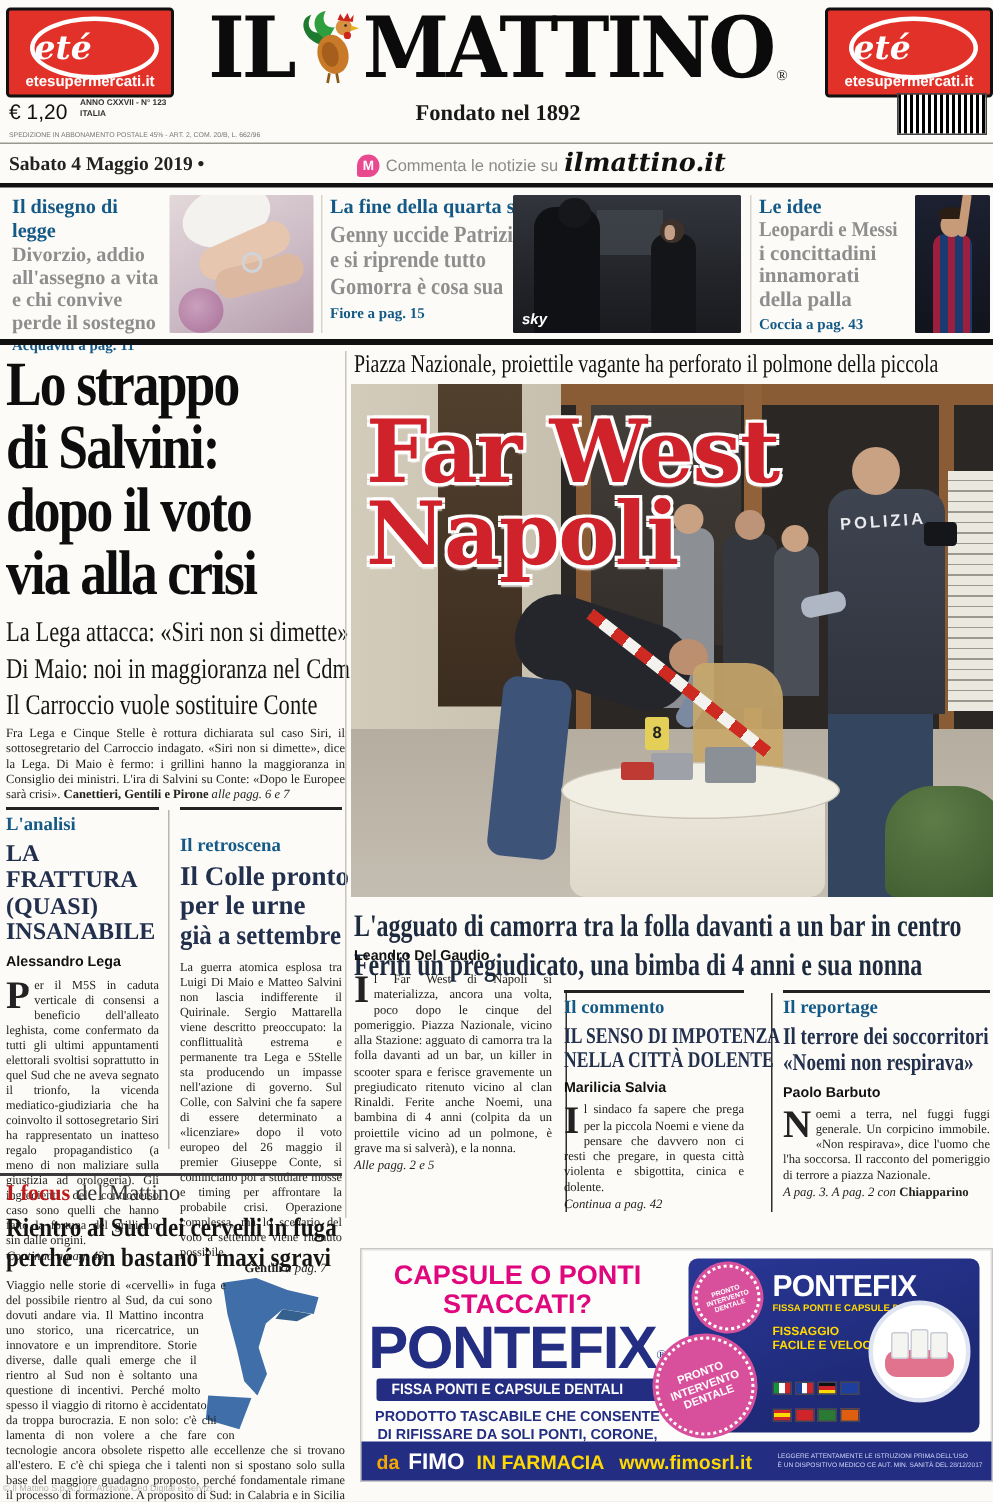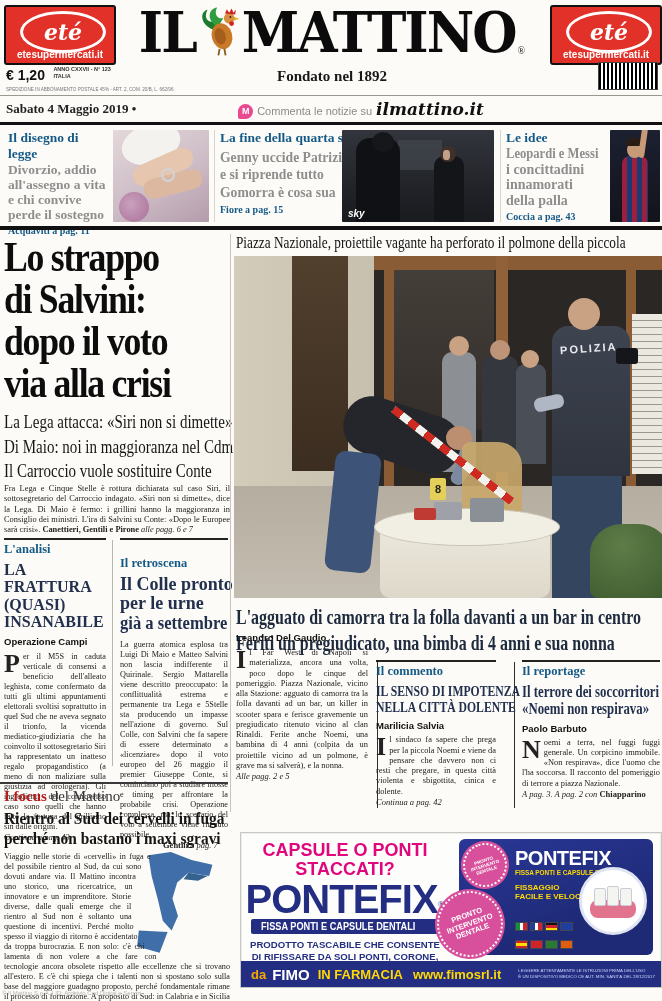--- a/index.html
+++ b/index.html
@@ -8,21 +8,21 @@
   .abs{position:absolute;}
   .nowrap{white-space:nowrap;}
   .cond{display:inline-block;transform-origin:0 50%;}
   .just{text-align:justify;}
   .sans{font-family:"Liberation Sans",sans-serif;}
 
   
   .ete{width:108px;height:56px;background:#e23128;border:2px solid #111;border-radius:3px;
        display:flex;flex-direction:column;align-items:center;justify-content:flex-end;}
   .ete .oval{position:absolute;top:4px;left:14px;width:80px;height:36px;border:3px solid #fff;
-       border-radius:50%;display:flex;align-items:center;justify-content:center;}
+       border-radius:50%;display:flex;align-items:center;}
   .ete .oval span{color:#fff;font-weight:bold;font-style:italic;font-size:22px;font-family:"DejaVu Serif",serif;}
   .ete .site{color:#fff;font-weight:bold;font-size:10px;margin-bottom:3px;font-family:"Liberation Sans",sans-serif;}
   .masthead{display:flex;align-items:center;justify-content:center;gap:2px;}
   .masthead .mt{font-family:"DejaVu Serif",serif;font-weight:900;font-size:52px;letter-spacing:-2px;color:#0b0b0b;
        transform:scaleY(1.08);}
   .masthead sup{font-size:10px;color:#222;align-self:flex-end;margin-bottom:8px;}
   .rule{background:#111;}
   .thinrule{background:#9a978f;height:1px;}
   .price{font-family:"Liberation Sans",sans-serif;}
   .barcode{width:58px;height:26px;background:repeating-linear-gradient(90deg,#000 0 2px,#fff 2px 4px);
@@ -113,21 +113,21 @@
       <circle cx="56" cy="31" r="4" fill="#cf241c"></circle>
       <polygon points="60,20 69,23 60,26" fill="#e8b11f"></polygon>
       <circle cx="54" cy="20" r="1.5" fill="#222"></circle>
       <path d="M36,73 L34,84 M44,73 L46,84" stroke="#8a5a1a" stroke-width="3" fill="none"></path>
     </svg>
     <span class="mt">MATTINO</span>
     <sup>®</sup>
   </div>
 
   <div class="abs price" style="left:6px;top:66px;">
-    <span style="font-size:14px;font-weight:bold;color:#111;">€ 1,20</span>
+    <span style="font-size:14px;font-weight:normal;color:#111;">€ 1,20</span>
     <span style="display:inline-block;vertical-align:top;margin-left:4px;font-size:5.5px;line-height:1.2;color:#333;font-weight:bold;">
       <span>ANNO CXXVII - N° 123</span><br><span>ITALIA</span>
     </span>
     <div style="font-size:4.6px;color:#777;margin-top:3px;">SPEDIZIONE IN ABBONAMENTO POSTALE 45% - ART. 2, COM. 20/B, L. 662/96</div>
   </div>
 
   <div class="abs" style="left:262px;top:68px;width:140px;text-align:center;font-size:15px;font-weight:bold;color:#181818;">Fondato nel 1892</div>
 
   <div class="abs barcode" style="left:598px;top:62px;"></div>
 
@@ -223,21 +223,21 @@
     <span class="byline-strong">Canettieri, Gentili e Pirone</span>
     <span class="ital">alle pagg. 6 e 7</span>
   </div>
 
   <div class="abs" style="left:112px;top:540px;width:1px;height:226px;background:#b9b6ae;"></div>
 
   <div class="abs" style="left:4px;top:538px;width:102px;">
     <div class="toprule2"></div>
     <div class="seclabel" style="margin-top:2px;">L'analisi</div>
     <div class="subhead-navy" style="font-size:16px;margin-top:4px;">LA FRATTURA (QUASI) INSANABILE</div>
-    <div class="author" style="margin-top:6px;">Operazione Campi</div>
+    <div class="author" style="margin-top:6px;">Alessandro Lega</div>
     <div class="smallbody just dropcap" style="margin-top:5px;font-size:8.2px;">Per il M5S in caduta verticale di consensi a beneficio dell'alleato leghista, come confermato da tutti gli ultimi appuntamenti elettorali svoltisi soprattutto in quel Sud che ne aveva segnato il trionfo, la vicenda mediatico-giudiziaria che ha coinvolto il sottosegretario Siri ha rappresentato un inatteso regalo propagandistico (a meno di non maliziare sulla giustizia ad orologeria). Gli ingredienti del controverso caso sono quelli che hanno fatto la fortuna del grillismo sin dalle origini.</div>
     <div class="contref">Continua a pag. 43</div>
   </div>
 
   <div class="abs" style="left:120px;top:538px;width:108px;">
     <div class="toprule2"></div>
     <div class="seclabel" style="margin-top:16px;">Il retroscena</div>
     <div class="subhead-navy" style="font-size:18px;font-weight:bold;margin-top:4px;">
       <span class="nowrap">Il Colle pronto</span><br>
       <span class="nowrap">per le urne</span><br>
@@ -298,20 +298,24 @@
     <div class="abs" style="left:200px;top:246px;width:28px;height:18px;background:#9ea2a8;border-radius:2px;"></div>
     <div class="abs" style="left:236px;top:242px;width:34px;height:24px;background:#8b8f96;border-radius:2px;"></div>
     <div class="abs" style="left:180px;top:252px;width:22px;height:12px;background:#c03a34;border-radius:2px;"></div>
 
     <div class="abs" style="left:162px;top:150px;width:150px;height:8px;background:repeating-linear-gradient(90deg,#cf2a22 0 10px,#f4f2ee 10px 20px);transform:rotate(38deg);transform-origin:0 0;"></div>
 
     <div class="abs sans" style="left:196px;top:222px;width:16px;height:22px;background:#e4cf58;color:#222;font-weight:bold;font-size:11px;display:flex;align-items:center;justify-content:center;border-radius:2px;">8</div>
 
     <div class="abs" style="left:356px;top:268px;width:80px;height:74px;background:radial-gradient(circle at 40% 30%,#5d7c47,#3d5a2e);border-radius:40% 40% 10% 10%;"></div>
 
+    <div class="abs farwest" style="left:10px;top:18px;">
+      <span>Far West</span><br>
+      <span>Napoli</span>
+    </div>
   </div>
 
   <div class="abs main-deck" style="left:236px;top:604px;width:426px;">
     <span class="cond nowrap" style="transform:scaleX(0.76);">L'agguato di camorra tra la folla davanti a un bar in centro</span><br>
     <span class="cond nowrap" style="transform:scaleX(0.76);">Feriti un pregiudicato, una bimba di 4 anni e sua nonna</span>
   </div>
 
   <div class="abs" style="left:377px;top:662px;width:1px;height:146px;background:#2e2e2e;"></div>
   <div class="abs" style="left:514px;top:662px;width:1px;height:146px;background:#2e2e2e;"></div>
 

